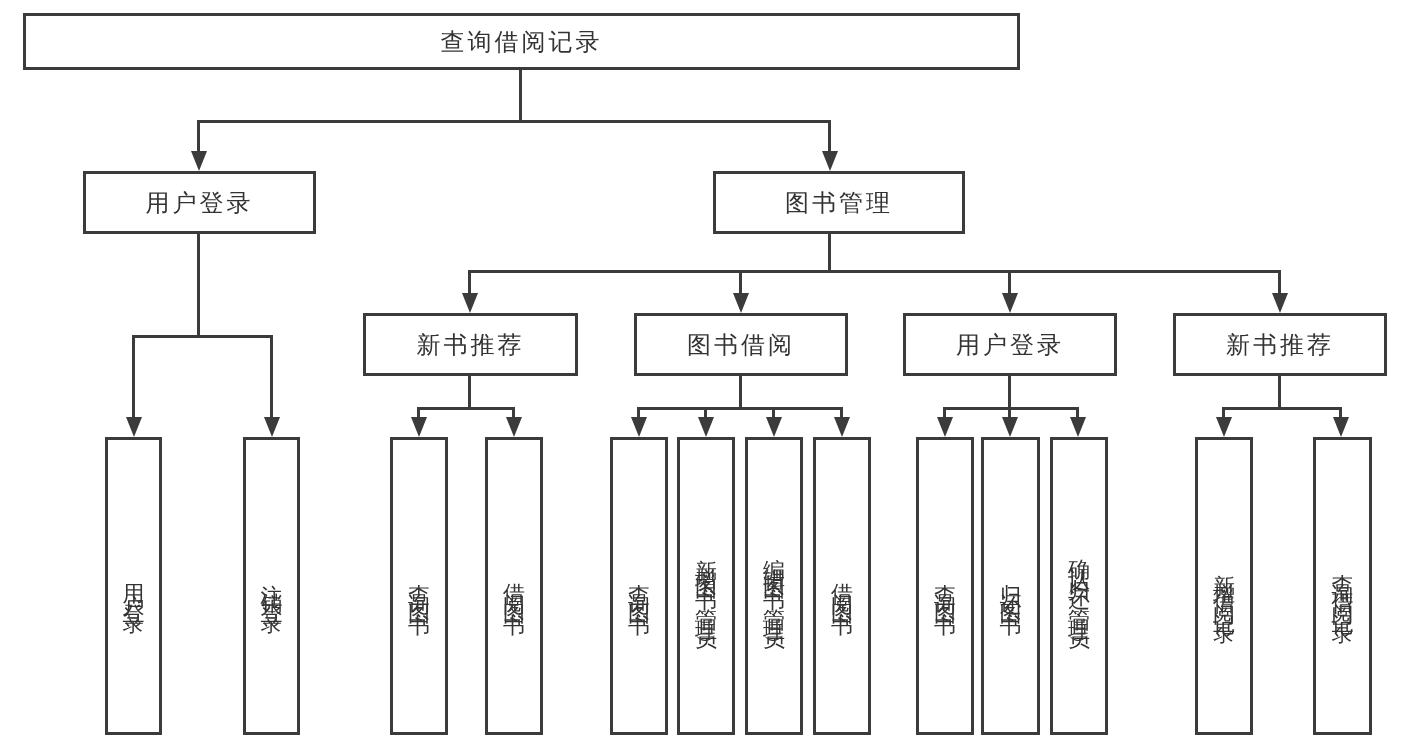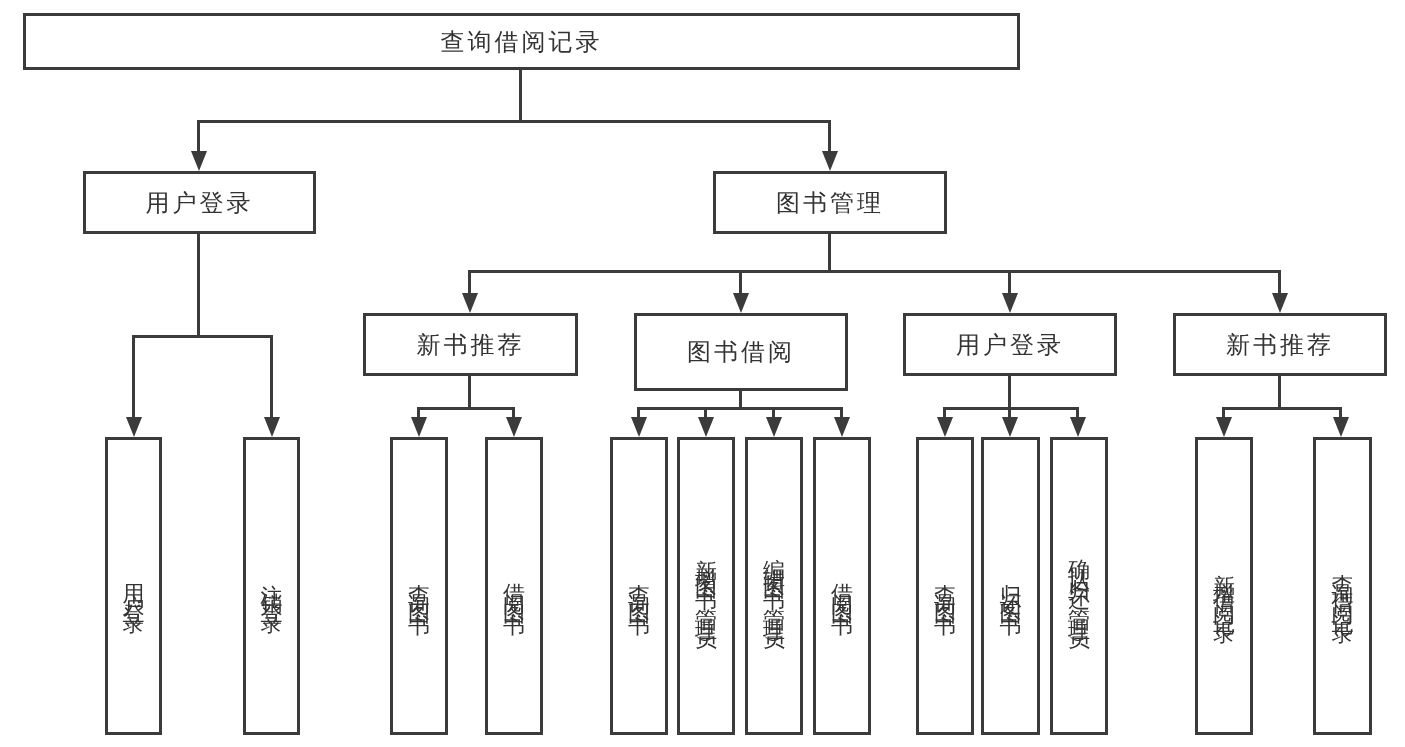--- a/index.html
+++ b/index.html
@@ -90,24 +90,24 @@
   <div class="vl" style="left:1278px;top:376px;height:32px"></div>
   <div class="hl" style="left:1222px;top:407px;width:120px"></div>
   <div class="vl" style="left:1222px;top:407px;height:24px"></div>
   <div class="ah" style="left:1216px;top:417px"></div>
   <div class="vl" style="left:1339px;top:407px;height:24px"></div>
   <div class="ah" style="left:1333px;top:417px"></div>
 
   <div class="n h" style="left:23px;top:13px;width:997px;height:57px">查询借阅记录</div>
 
   <div class="n h" style="left:83px;top:171px;width:233px;height:63px">用户登录</div>
-  <div class="n h" style="left:713px;top:171px;width:234px;height:63px">图书管理</div>
+  <div class="n h" style="left:713px;top:171px;width:252px;height:63px">图书管理</div>
 
   <div class="n h" style="left:363px;top:313px;width:215px;height:63px">新书推荐</div>
-  <div class="n h" style="left:634px;top:313px;width:214px;height:78px">图书借阅</div>
+  <div class="n h" style="left:634px;top:313px;width:214px;height:63px">图书借阅</div>
   <div class="n h" style="left:903px;top:313px;width:214px;height:63px">用户登录</div>
   <div class="n h" style="left:1173px;top:313px;width:214px;height:63px">新书推荐</div>
 
   <div class="n v" style="left:105px;width:57px">用户登录</div>
   <div class="n v" style="left:243px;width:57px">注销登录</div>
 
   <div class="n v" style="left:390px;width:58px">查询图书</div>
   <div class="n v" style="left:485px;width:58px">借阅图书</div>
 
   <div class="n v" style="left:610px;width:58px">查询图书</div>

